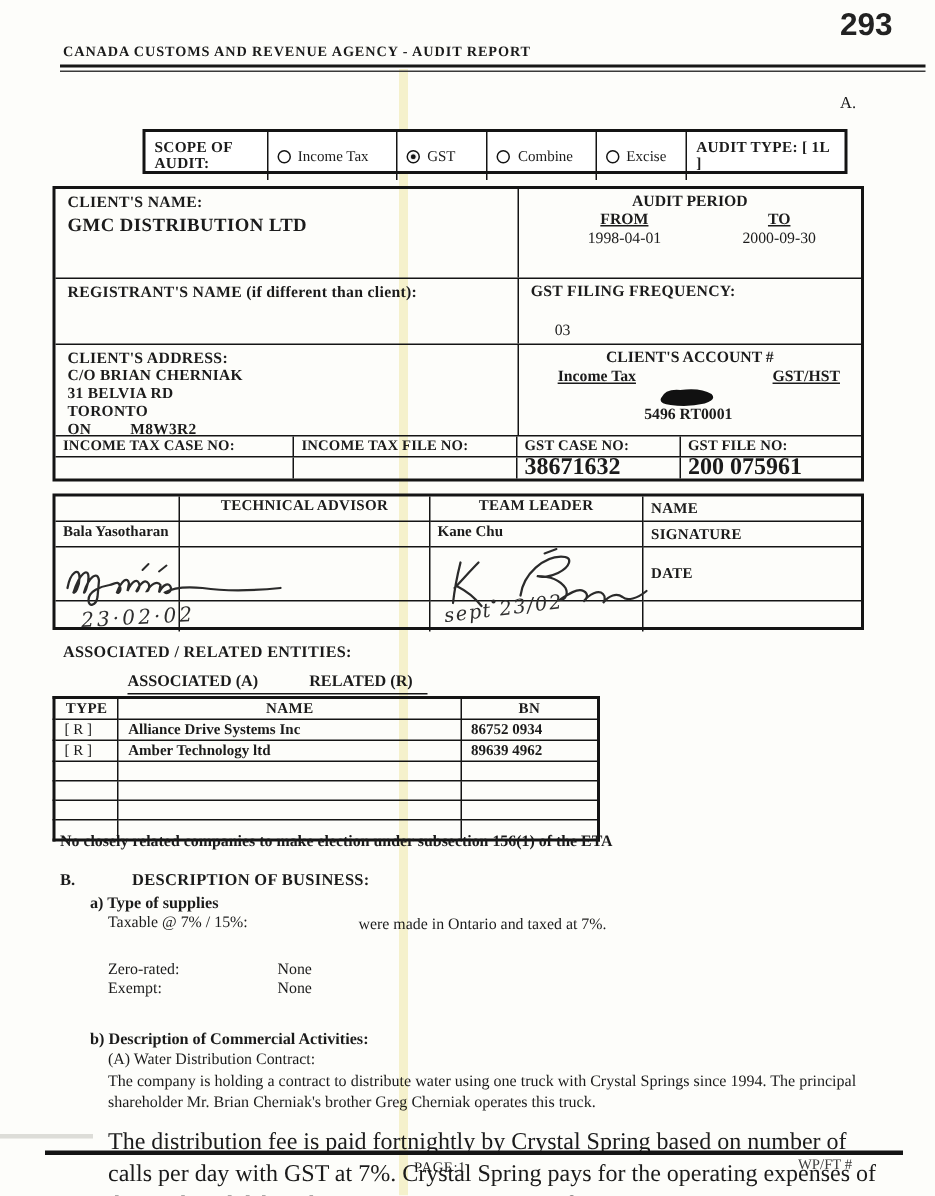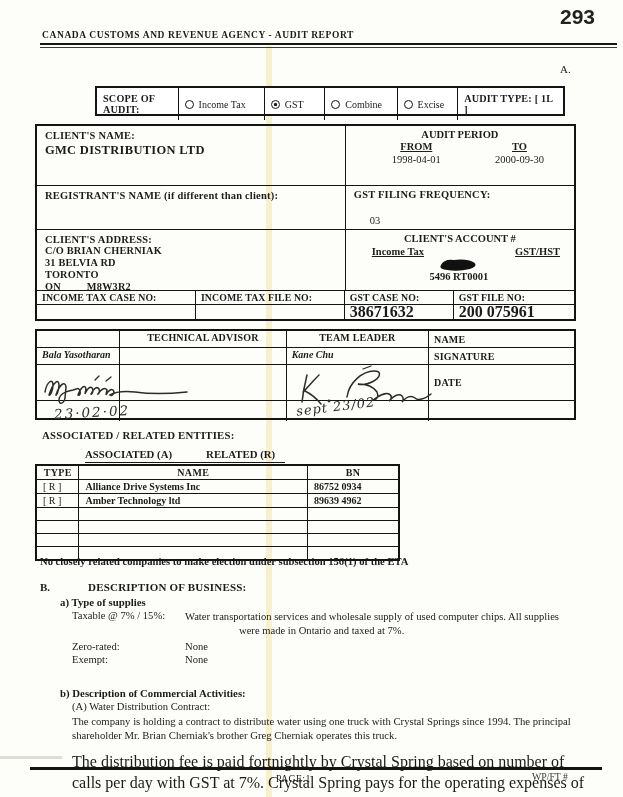--- a/index.html
+++ b/index.html
@@ -78,21 +78,21 @@
   .sigtable { position:absolute; left:35px; top:329px; width:541px; height:91px;
     border:2.5px solid #141414; display:grid;
     grid-template-columns:15.5% 31% 26.5% 27%;
     grid-template-rows:17px 17px 36px auto; }
   .sigtable > div { border-right:1.5px solid #141414; border-bottom:1.5px solid #141414;
     font-size:10px; padding:1px 5px; overflow:visible; position:relative; }
   .sigtable > div:nth-child(4n) { border-right:none; }
   .sigtable > div:nth-child(n+13) { border-bottom:none; }
   .sig-h { font-weight:bold; text-align:center; letter-spacing:.2px; }
   .sig-l { font-weight:bold; letter-spacing:.2px; display:flex; align-items:center; }
-  .sig-v { font-weight:bold;font-style:italic; }
+  .sig-v { font-weight:bold; }
   .hand { font-family:"DejaVu Serif", serif; font-style:italic; color:#2e2e2e; }
   .aud-date { font-size:13.5px; transform:rotate(-3deg); display:inline-block;
     margin:2px 0 0 12px; letter-spacing:2px; }
   .tl-date { font-size:13px; transform:rotate(-7deg); display:inline-block;
     margin:-5px 0 0 4px; letter-spacing:1px; }
   .sig-svg { position:absolute; left:0; top:0; }
 
   
   .ent-head { position:absolute; left:42px; top:429px; font-weight:bold; font-size:10.8px;
     letter-spacing:.2px; }
@@ -319,21 +319,20 @@
     </tr>
   </tbody>
     </table>
   <div class="ent-note">No closely related companies to make election under subsection 156(1) of the ETA</div>
 
   <div class="b-lab">B.</div>
   <div class="b-head">DESCRIPTION OF BUSINESS:</div>
   <div class="sup-head">a) Type of supplies</div>
   <div class="tax-lab">Taxable @ 7% / 15%:</div>
   <div class="tax-val">
-    <div>Water transportation services and wholesale supply of used computer chips. All supplies</div>
     <div class="l2">were made in Ontario and taxed at 7%.</div>
   </div>
   <div class="zr-lab">Zero-rated:</div>
   <div class="zr-val">None</div>
   <div class="ex-lab">Exempt:</div>
   <div class="ex-val">None</div>
   <div class="act-head">b) Description of Commercial Activities:</div>
   <div class="con-head">(A) Water Distribution Contract:</div>
   <div class="para1">The company is holding a contract to distribute water using one truck with Crystal Springs since 1994. The principal shareholder Mr. Brian Cherniak's brother Greg Cherniak operates this truck.</div>
   <div class="para2">The distribution fee is paid fortnightly by Crystal Spring based on number of calls per day with GST at 7%. Crystal Spring pays for the operating expenses of the truck and debits the operator's account net of GST.</div>

